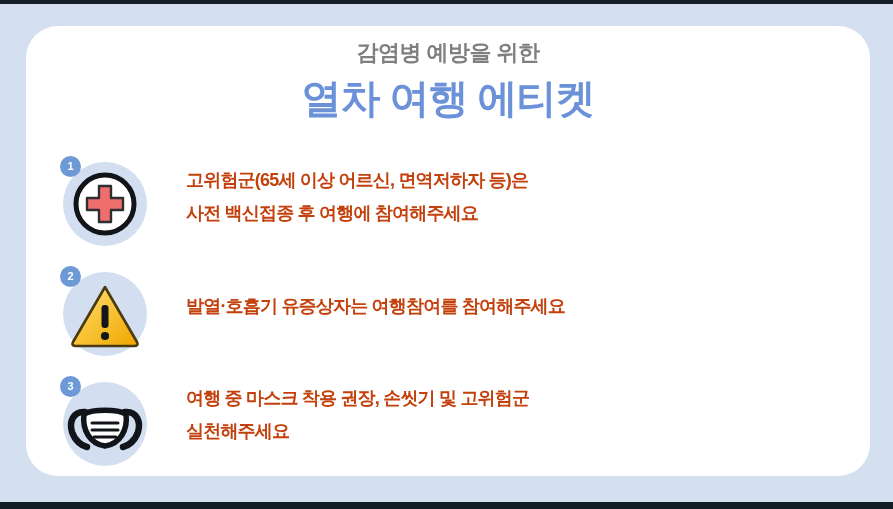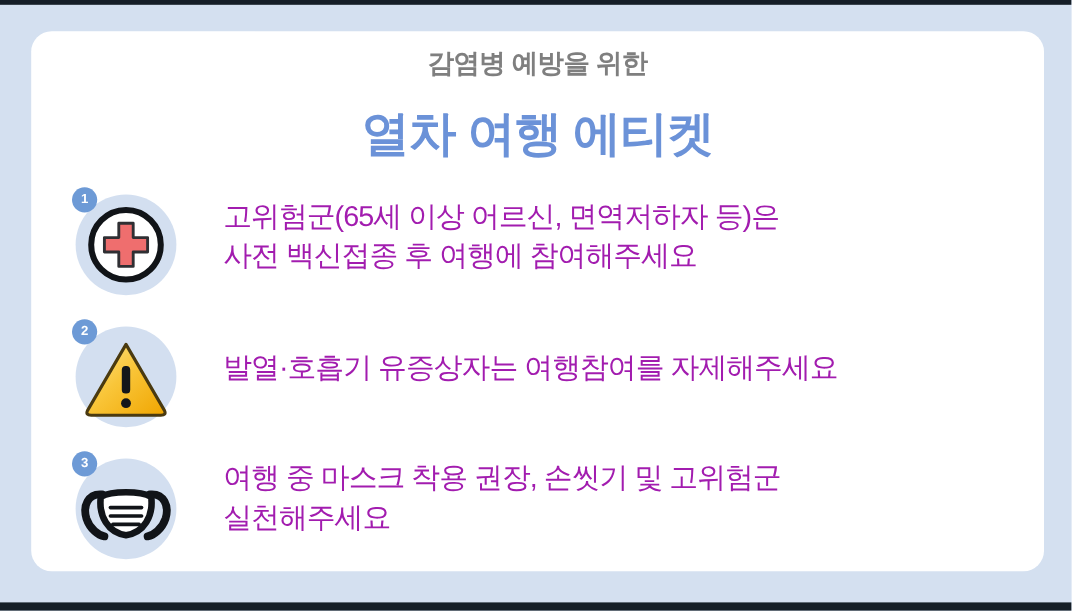--- a/index.html
+++ b/index.html
@@ -23,21 +23,21 @@
   .edge-bar.top { top: 0; height: 4px; }
   .edge-bar.bottom { bottom: 0; height: 7px; }
 
   .card {
     position: absolute;
     left: 26px;
     top: 26px;
     width: 844px;
     height: 450px;
     background: #ffffff;
-    border-radius: 17px;
+    border-radius: 32px;
     box-sizing: border-box;
   }
 
   
   .header {
     position: absolute;
     left: 0;
     top: 12px;
     width: 844px;
     text-align: center;
@@ -49,21 +49,21 @@
     letter-spacing: -0.5px;
     line-height: 30px;
     white-space: nowrap;
   }
   .title {
     font-size: 40px;
     font-weight: bold;
     color: #6b92d8;
     letter-spacing: -1px;
     line-height: 52px;
-    margin-top: 18px;
+    margin-top: 4px;
     white-space: nowrap;
   }
 
   
   .rows {
     position: absolute;
     left: 0;
     top: 120px;
     width: 844px;
   }
@@ -114,23 +114,23 @@
     width: 84px;
     height: 84px;
     z-index: 2;
   }
 
   .text-cell {
     flex: 1 1 auto;
     padding-top: 14px;
   }
   .item-text {
-    font-size: 24px;
-    font-weight: normal;
-    color: #a21caf;
+    font-size: 18px;
+    font-weight: bold;
+    color: #c2410c;
     line-height: 33px;
     letter-spacing: -0.8px;
     white-space: pre-line;
     margin: 0;
   }
   .row-2 .text-cell { padding-top: 30px; }
   .row-3 .text-cell { padding-top: 12px; }
 </style>
 </head>
 <body>
@@ -172,21 +172,21 @@
               <stop offset="45%" stop-color="#f9c63a"></stop>
               <stop offset="100%" stop-color="#f0a500"></stop>
             </linearGradient>
           </defs>
           <path d="M42 15 L74 70 Q76 74 71 74 L13 74 Q8 74 10 70 Z" fill="url(#warnGrad)" stroke="#4a3a10" stroke-width="2.6" stroke-linejoin="round"></path>
           <rect x="38.5" y="33" width="7" height="23" rx="3.2" fill="#13161a"></rect>
           <circle cx="42" cy="64" r="4.1" fill="#13161a"></circle>
         </svg>
       </div>
       <div class="text-cell">
-        <p class="item-text">발열·호흡기 유증상자는  여행참여를 자제해주세요</p>
+        <p class="item-text">발열·호흡기 유증상자는  여행참여를 참여해주세요</p>
       </div>
     </div>
 
     <div class="row row-3">
       <div class="icon-cell">
         <div class="icon-disc"></div>
         <div class="badge">3</div>
         <svg class="icon-art" viewBox="0 0 84 84">
 
           <path d="M22 30 C10 29 6 40 9 50 C12 59 19 64 24 65" fill="none" stroke="#111418" stroke-width="6.5" stroke-linecap="round"></path>

